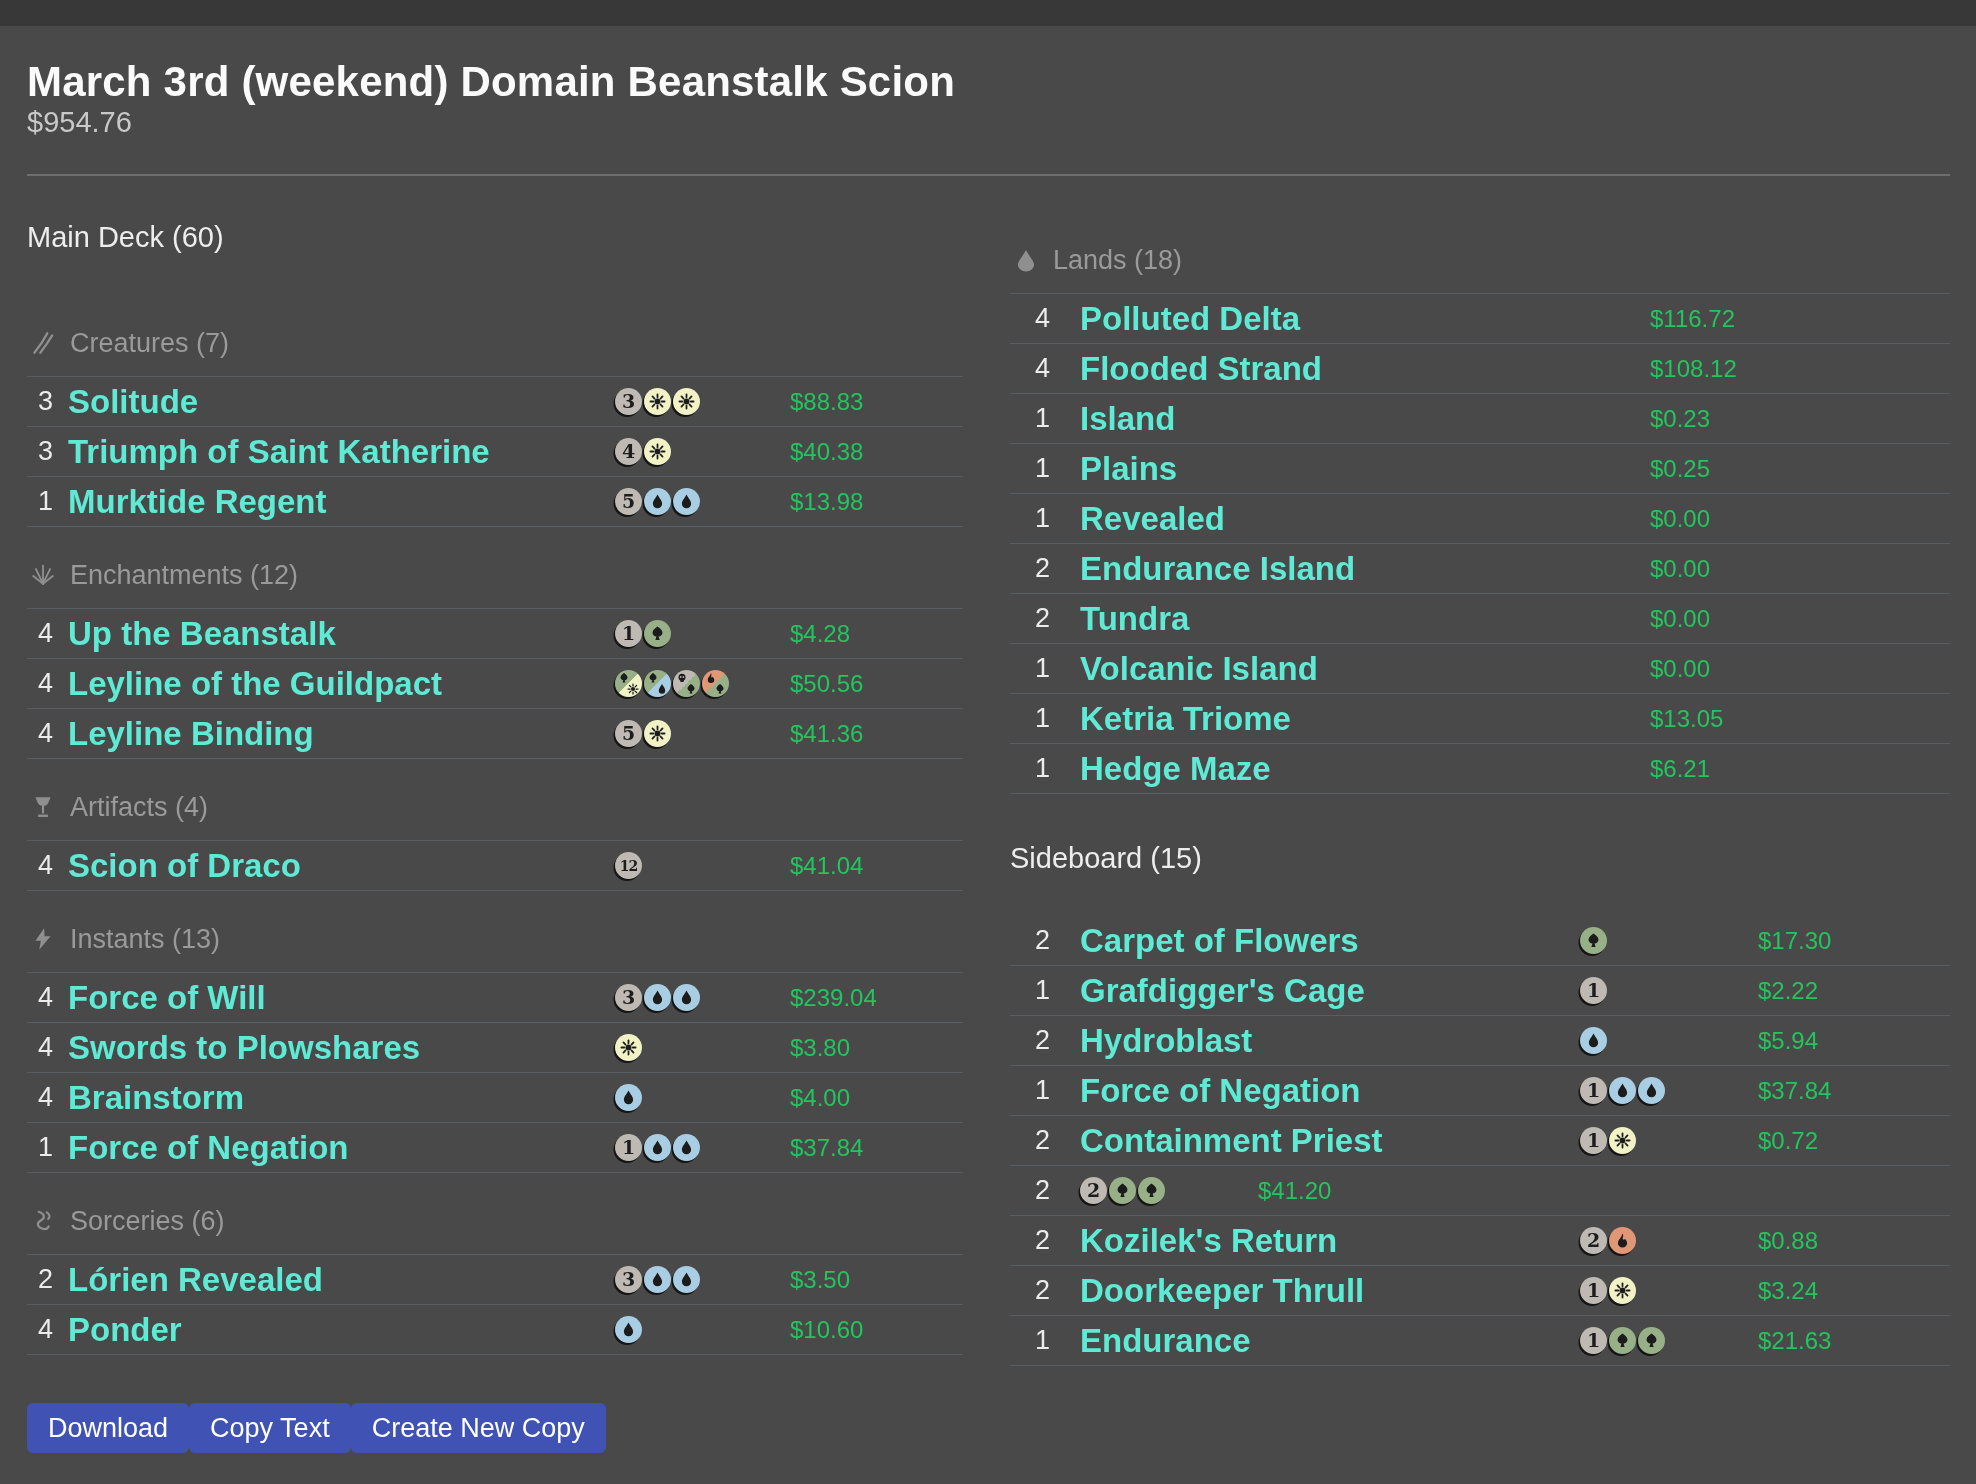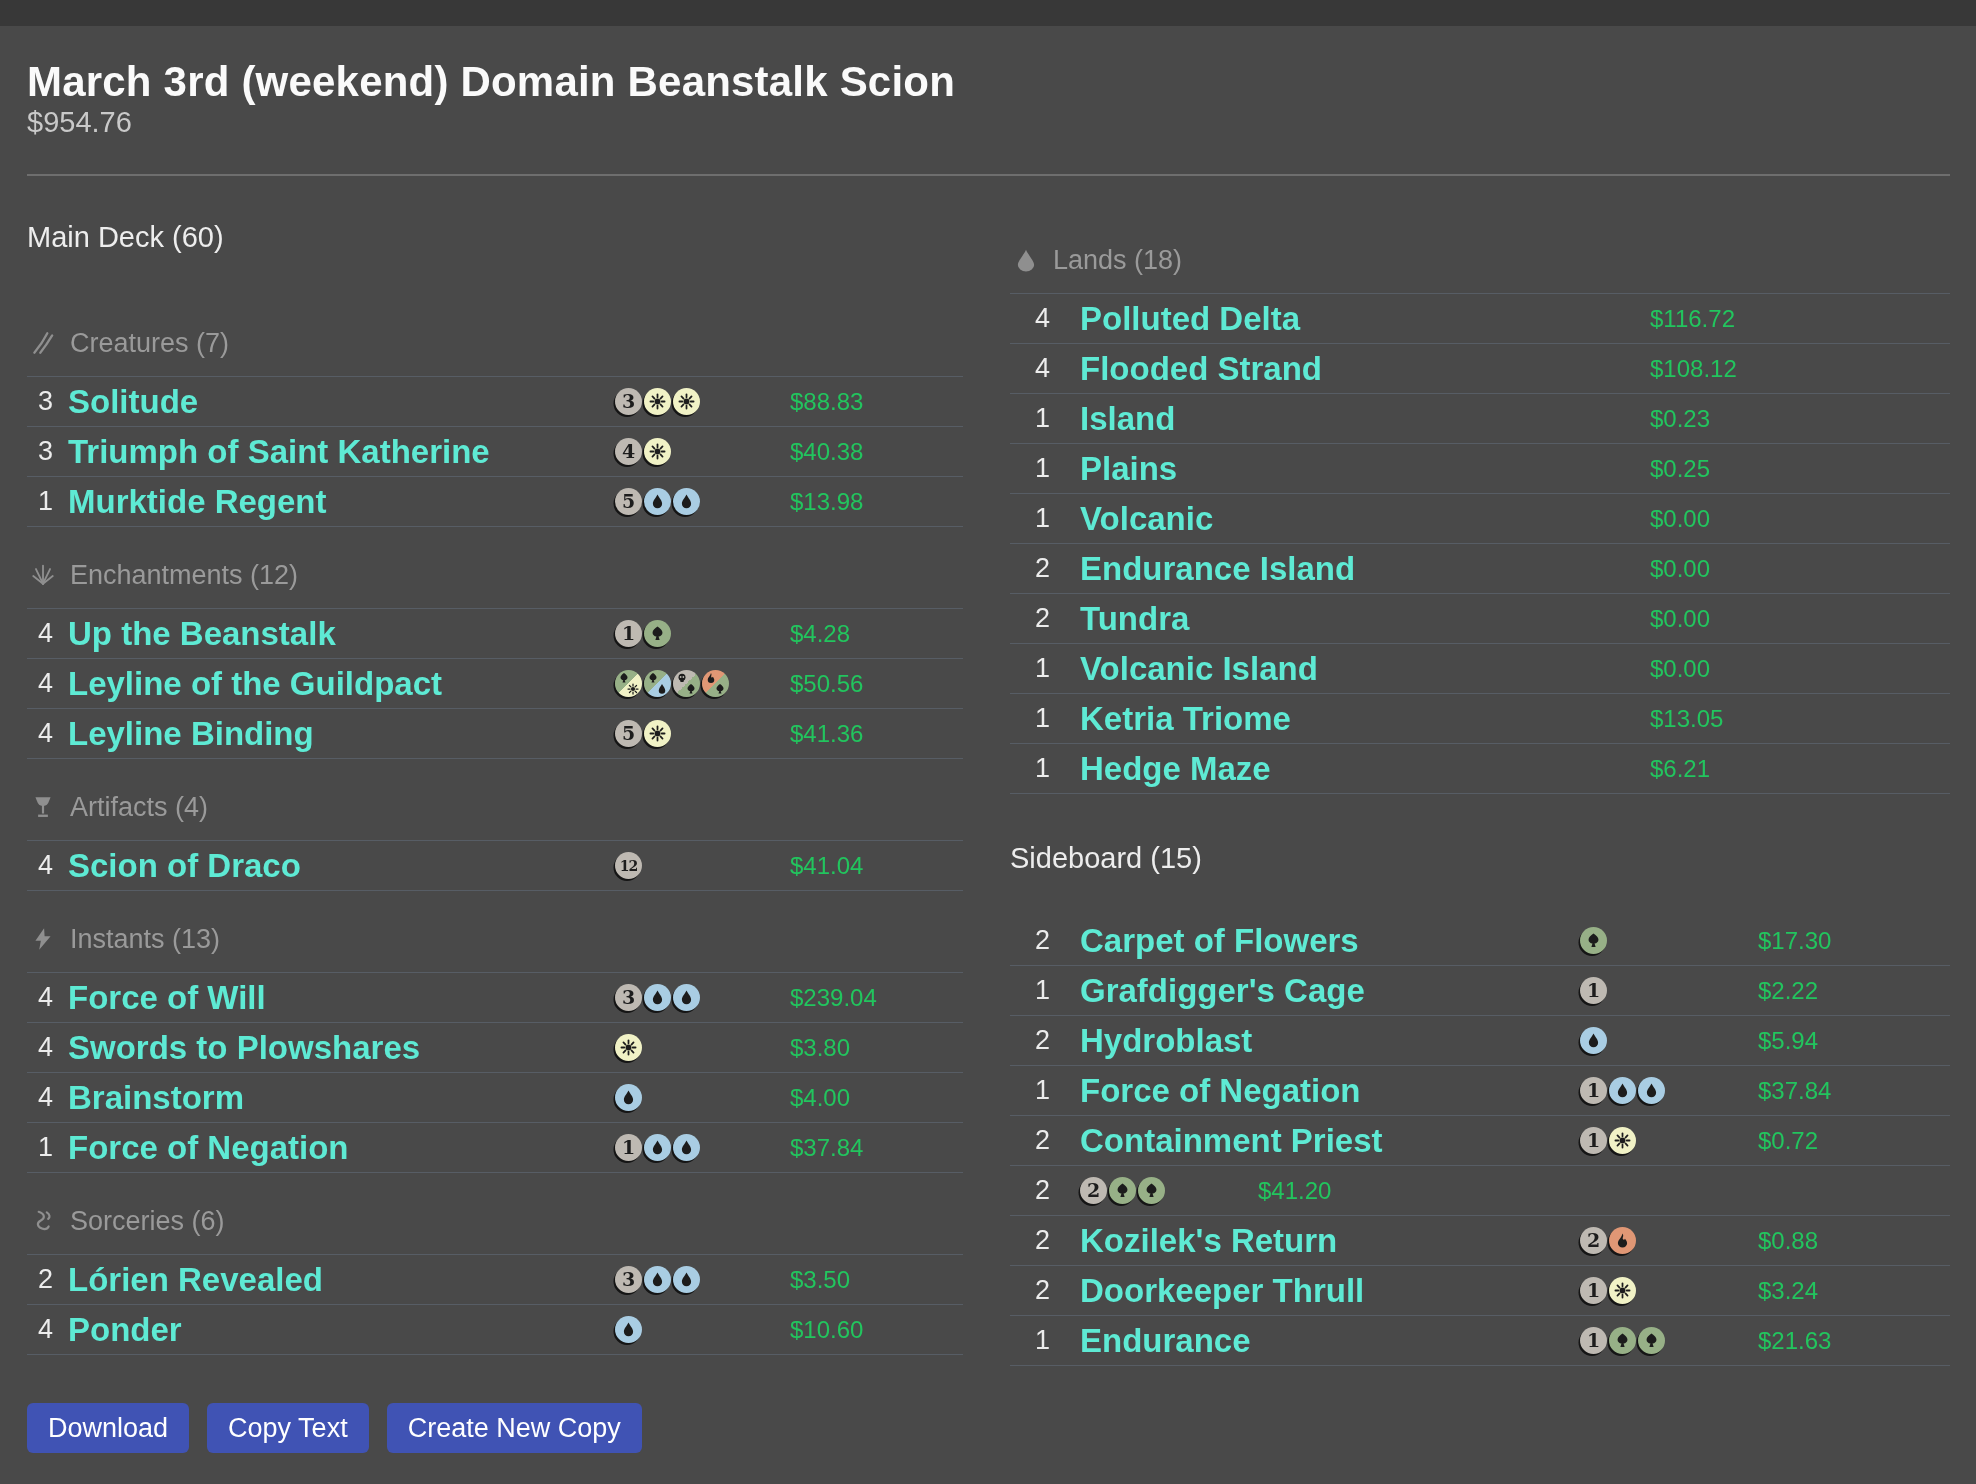--- a/index.html
+++ b/index.html
@@ -48,21 +48,21 @@
 
   .mana{width:27px;height:27px;border-radius:50%;flex:none;position:relative;
         display:inline-flex;align-items:center;justify-content:center;
         margin-right:2px;box-shadow:-1.5px 2px 0 rgba(12,12,12,.85);}
   .mana .half{position:absolute;line-height:0;}
   .mana .half.tl{top:2px;left:3px;}
   .mana .half.br{bottom:2px;right:3px;}
   .mnum{font-family:"DejaVu Serif", serif;font-size:19px;font-weight:600;color:#1d1d1d;line-height:1;}
   .mnum.sm{font-size:14px;letter-spacing:-1px;}
 
-  .actions{margin-top:48px;display:flex;gap:18px;}
+  .actions{margin-top:48px;display:flex;}
   .btn{height:50px;border:none;border-radius:6px;background:#4053b4;color:#fff;
        font-family:"Liberation Sans", sans-serif;font-size:27px;font-weight:500;
        padding:0 21px;display:inline-flex;align-items:center;cursor:pointer;}
 </style>
 </head>
 <body>
 
 <div class="topstrip"></div>
 
 <h1 class="page-title">March 3rd (weekend) Domain Beanstalk Scion</h1>
@@ -466,21 +466,21 @@
         <span class="cname">Island</span>
         <span class="price">$0.23</span>
       </div>
       <div class="row">
         <span class="qty">1</span>
         <span class="cname">Plains</span>
         <span class="price">$0.25</span>
       </div>
       <div class="row">
         <span class="qty">1</span>
-        <span class="cname">Volcanic</span>
+        <span class="cname">Revealed</span>
         <span class="price">$0.00</span>
       </div>
       <div class="row">
         <span class="qty">2</span>
         <span class="cname">Endurance Island</span>
         <span class="price">$0.00</span>
       </div>
       <div class="row">
         <span class="qty">2</span>
         <span class="cname">Tundra</span>

